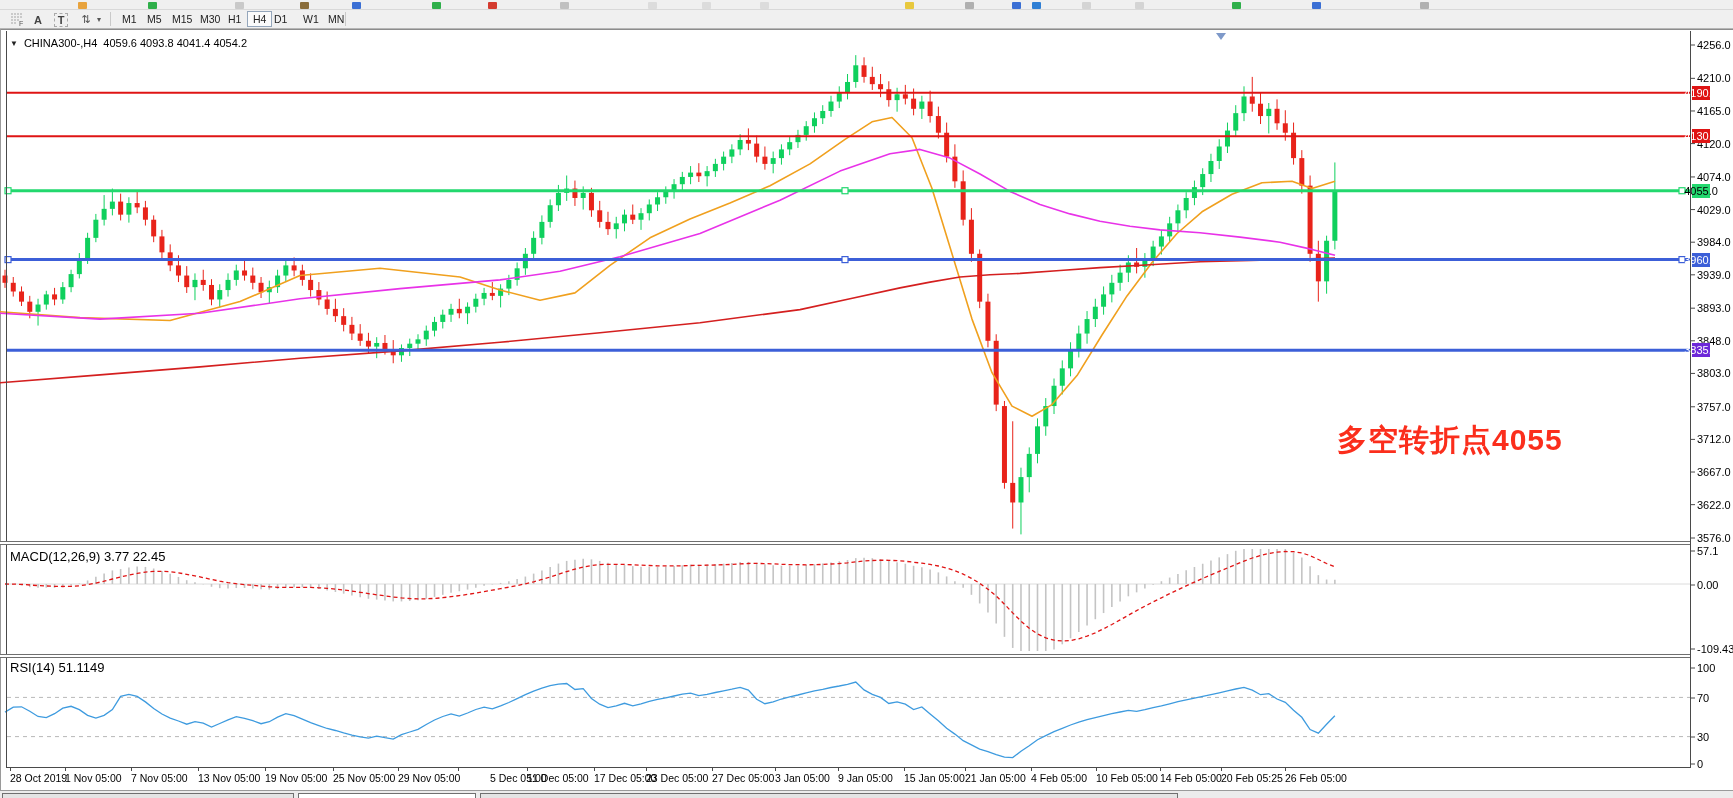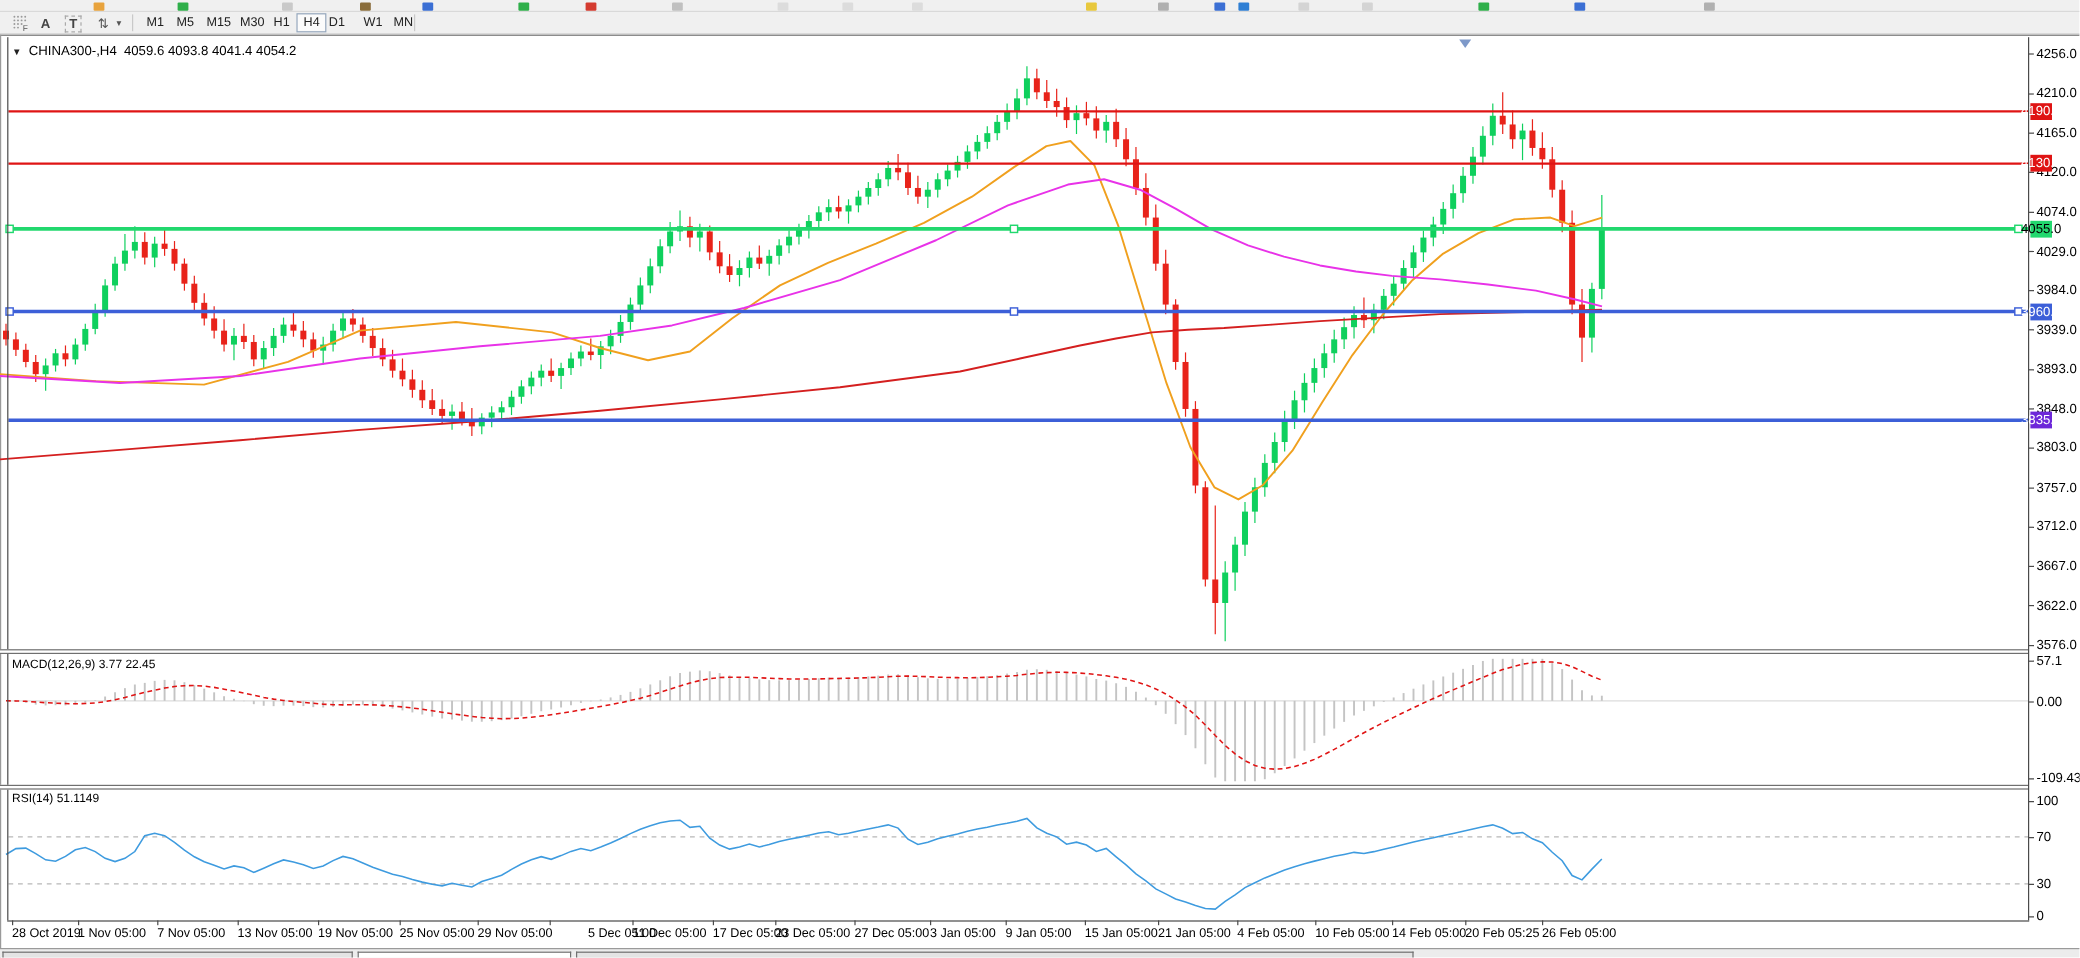--- a/index.html
+++ b/index.html
@@ -40,21 +40,21 @@
     border-top:1px solid #6f6f6f; border-bottom:1px solid #6f6f6f; }
 
   
   .axis-label { position:absolute; left:1697px; font-size:11px; color:#000;
     transform:translateY(-6px); white-space:nowrap; }
   .price-tag { position:absolute; left:1692px; width:18px; height:14px;
     transform:translateY(-7px); font-size:11px; display:flex; align-items:center;
     justify-content:center; color:#fff; }
   #axis-vline { left:1690px; top:31px; width:1px; height:736px; background:#4a4a4a; }
 
-  .ind-label { position:absolute; font-size:10px; color:#000; white-space:nowrap; }
+  .ind-label { position:absolute; font-size:13px; color:#000; white-space:nowrap; }
 
   
   #time-axis-line { left:6px; top:767px; width:1685px; height:1px; background:#4a4a4a; }
   .time-label { position:absolute; top:772px; font-size:10.5px; color:#000; white-space:nowrap; }
   .time-tick { position:absolute; top:767px; width:1px; height:4px; background:#4a4a4a; }
 
   
   #annotation { left:1337px; top:420px; font-size:30px; font-weight:700;
     color:#fb2e1c; letter-spacing:1px; white-space:nowrap; }
 
@@ -760,20 +760,21 @@
       <div class="time-tick" style="left: 1096px;"></div>
       <div class="time-label" style="left: 1096px; text-align: center;">10 Feb 05:00</div>
       <div class="time-tick" style="left: 1160px;"></div>
       <div class="time-label" style="left: 1160px;">14 Feb 05:00</div>
       <div class="time-tick" style="left: 1221px;"></div>
       <div class="time-label" style="left: 1221px;">20 Feb 05:25</div>
       <div class="time-tick" style="left: 1285px;"></div>
       <div class="time-label" style="left: 1285px;">26 Feb 05:00</div>
     </div>
 
+  <div id="annotation" class="abs">多空转折点4055</div>
 
   <div id="bottom-strip" class="abs">
       <div class="tab-seg" style="left: 2px; width: 292px;"></div>
       <div class="tab-seg sel" style="left: 298px; width: 178px;"></div>
       <div class="tab-seg" style="left: 480px; width: 698px;"></div>
     </div>
 
 </div>
 
 </body></html>

